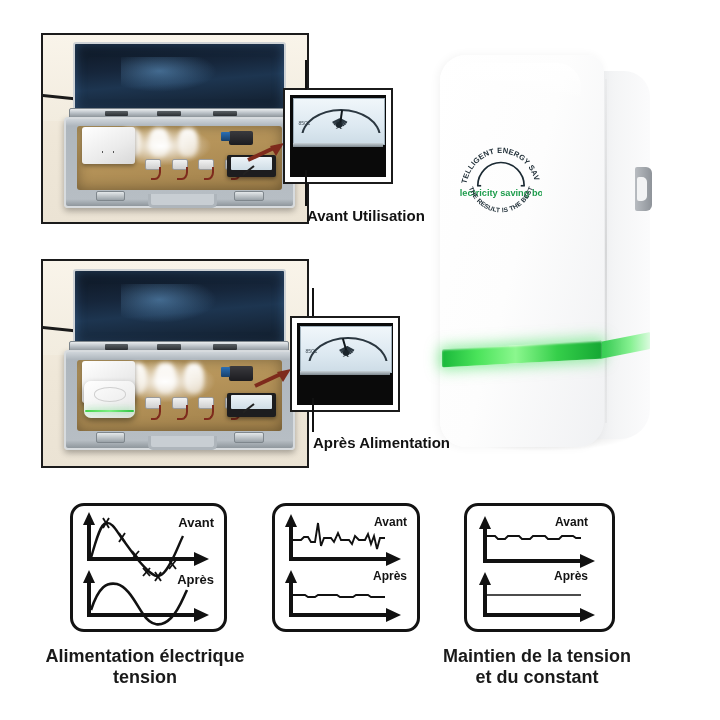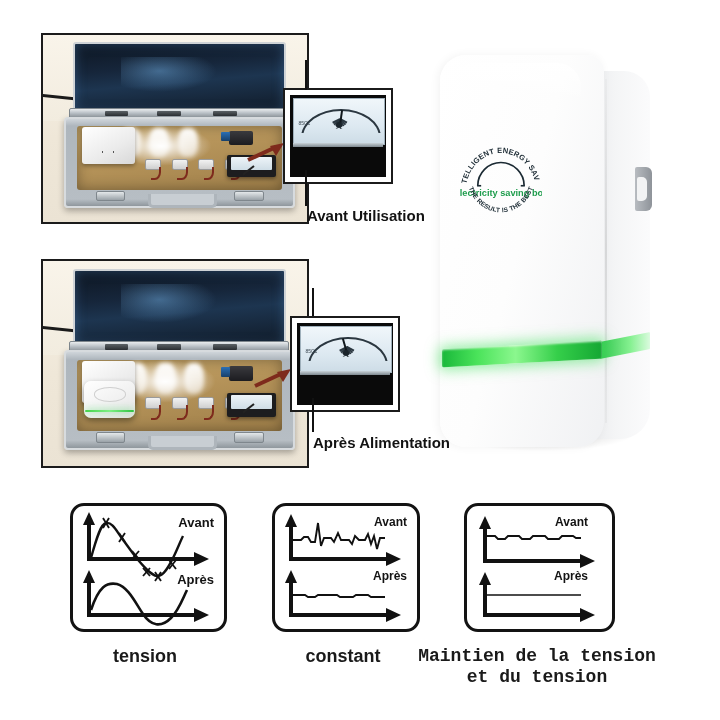--- a/index.html
+++ b/index.html
@@ -185,21 +185,21 @@
   .ben-label{
     position:absolute;background:#fff;font-weight:bold;color:#131313;
     font-size:13px;padding:1px 4px;border-radius:7px;line-height:1.1;
   }
   .ben-cap{
     margin-top:14px;text-align:center;font-weight:bold;color:#1a1a1a;
     font-size:18px;line-height:1.18;
   }
   #ben1 .ben-cap{width:230px;margin-left:-40px;}
   #ben2 .ben-cap{width:150px;margin-left:-4px;}
-  #ben3 .ben-cap{width:250px;margin-left:-52px;font-family:Liberation Mono, monospace;}
+  #ben3 .ben-cap{width:250px;margin-left:-52px;}
 </style>
 </head>
 <body>
 
 <div class="stage">
 
   <div class="photo-frame" id="photo-before">
     <div class="room-bg"></div>
     <div class="wall"></div>
     <div class="cable"></div>
@@ -427,20 +427,21 @@
         <line x1="14" y1="109" x2="126" y2="109" stroke="#111" stroke-width="4"></line>
         <polygon points="136,109 121,102 121,116" fill="#111"></polygon>
 
         <path d="M18,104 C26,80 34,76 44,78 C55,81 62,96 70,108
                  C78,120 88,122 98,112 C106,104 110,92 114,84" fill="none" stroke="#111" stroke-width="2.6"></path>
       </svg>
       <div class="ben-label" style="right:6px;top:9px;">Avant</div>
       <div class="ben-label" style="right:6px;top:66px;">Après</div>
     </div>
     <div class="ben-cap">
+      <div>Alimentation électrique</div>
       <div>tension</div>
     </div>
   </div>
 
   <div class="benefit" id="ben2">
     <div class="ben-box">
       <svg viewBox="0 0 142 123">
         <line x1="16" y1="16" x2="16" y2="54" stroke="#111" stroke-width="4"></line>
         <polygon points="16,8 10,21 22,21" fill="#111"></polygon>
         <line x1="14" y1="53" x2="116" y2="53" stroke="#111" stroke-width="4"></line>
@@ -454,21 +455,20 @@
         <line x1="14" y1="109" x2="116" y2="109" stroke="#111" stroke-width="4"></line>
         <polygon points="126,109 111,102 111,116" fill="#111"></polygon>
 
         <path d="M18,89 L30,89 L33,91 L40,91 L43,89 L62,89 L65,91 L78,91
                  L81,89 L93,89 L96,91 L110,91" fill="none" stroke="#111" stroke-width="1.9"></path>
       </svg>
       <div class="ben-label" style="right:6px;top:9px;font-size:12px;">Avant</div>
       <div class="ben-label" style="right:6px;top:63px;font-size:12px;">Après</div>
     </div>
     <div class="ben-cap">
-      <div>constant</div>
     </div>
   </div>
 
   <div class="benefit" id="ben3">
     <div class="ben-box">
       <svg viewBox="0 0 145 123">
         <line x1="18" y1="18" x2="18" y2="56" stroke="#111" stroke-width="4"></line>
         <polygon points="18,10 12,23 24,23" fill="#111"></polygon>
         <line x1="16" y1="55" x2="118" y2="55" stroke="#111" stroke-width="4"></line>
         <polygon points="128,55 113,48 113,62" fill="#111"></polygon>
@@ -480,17 +480,17 @@
         <line x1="16" y1="109" x2="118" y2="109" stroke="#111" stroke-width="4"></line>
         <polygon points="128,109 113,102 113,116" fill="#111"></polygon>
 
         <line x1="20" y1="89" x2="114" y2="89" stroke="#111" stroke-width="1.4"></line>
       </svg>
       <div class="ben-label" style="right:20px;top:9px;font-size:12px;">Avant</div>
       <div class="ben-label" style="right:20px;top:63px;font-size:12px;">Après</div>
     </div>
     <div class="ben-cap">
       <div>Maintien de la tension</div>
-      <div>et du tension</div>
+      <div>et du constant</div>
     </div>
   </div>
 
 </div>
 
 </body></html>

